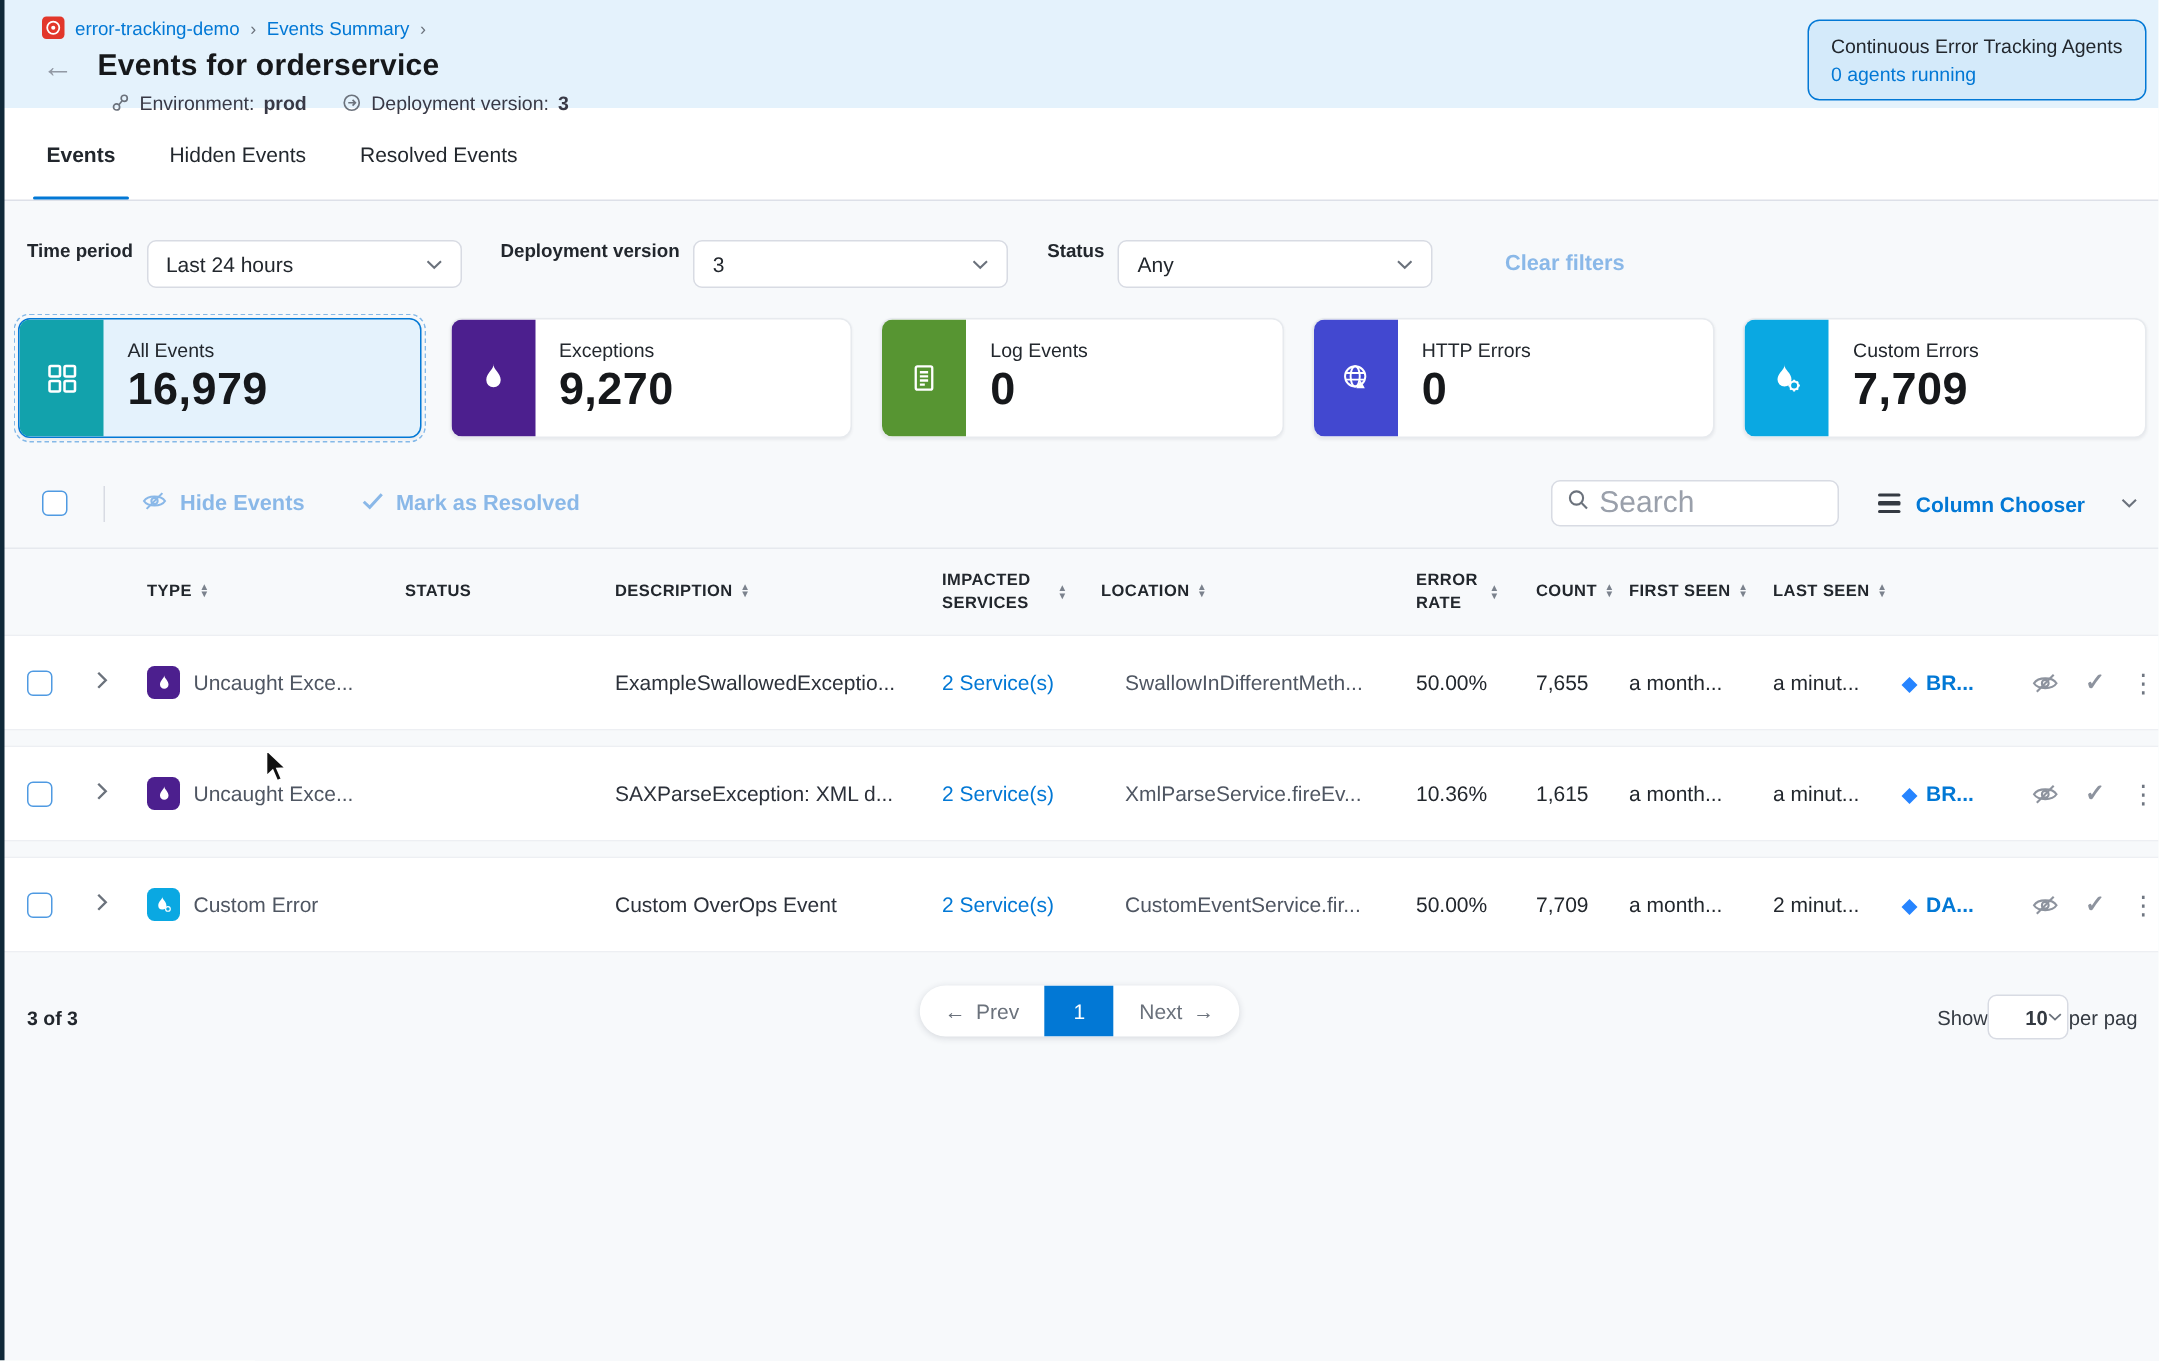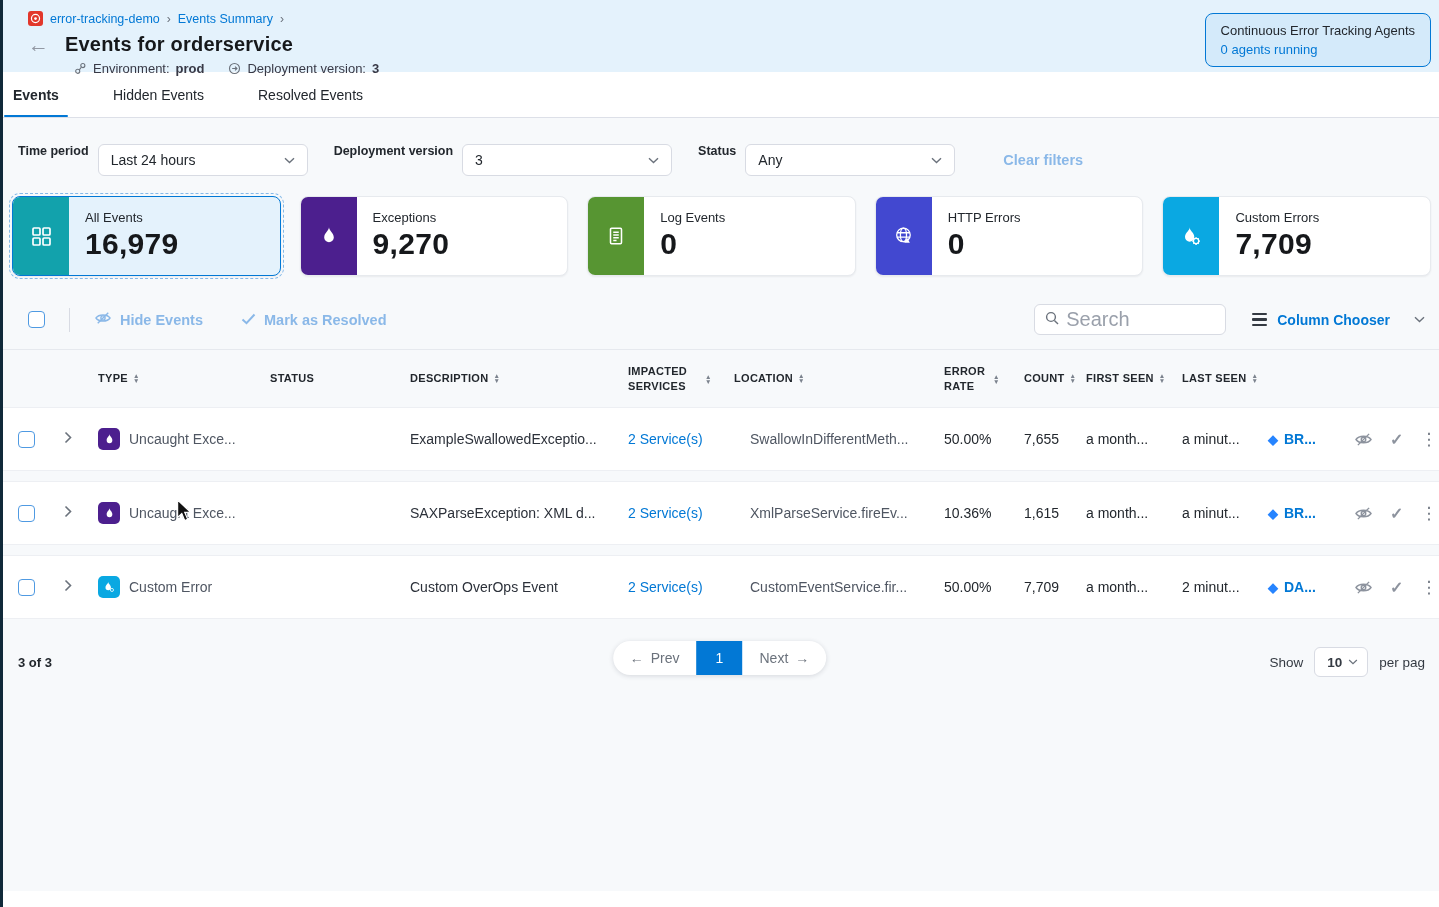--- a/index.html
+++ b/index.html
@@ -19,21 +19,21 @@
   .page-title { font-size:20px; font-weight:bold; color:#16181b; letter-spacing:.2px; }
   .meta-row { display:flex; align-items:center; gap:24px; margin:5px 0 0 46px; font-size:13px; color:#383946; }
   .meta-item { display:flex; align-items:center; gap:6px; }
   .meta-item b { font-weight:bold; }
   .meta-icon { color:#6b727c; display:inline-flex; }
   .agents-box { position:absolute; top:13px; right:8px; background:#d4eafa; border:1px solid #0278d5; border-radius:8px; padding:9px 15px; }
   .agents-title { font-size:13px; color:#22272d; }
   .agents-link { font-size:13px; color:#0278d5; margin-top:4px; cursor:pointer; }
 
   
-  .tabbar { background:#fff; height:46px; display:flex; align-items:stretch; border-bottom:1px solid #dde0e8; gap:28px; }
+  .tabbar { background:#fff; height:62px; display:flex; align-items:stretch; padding-left:18px; border-bottom:1px solid #dde0e8; gap:10px; }
   .tab { display:flex; align-items:center; padding:0 13px; font-size:14px; color:#22272d; position:relative; cursor:pointer; }
   .tab.active { font-weight:bold; }
   .tab.active::after { content:""; position:absolute; left:4px; right:4px; bottom:0; height:2.5px; background:#0278d5; border-radius:2px; }
 
   
   .content { background:#f7f9fb; height:773px; position:relative; }
 
   .filters { display:flex; align-items:flex-end; gap:26px; padding:26px 18px 0 18px; }
   .filter { display:flex; flex-direction:row; gap:9px; }
   .filter-label { font-size:12.5px; font-weight:bold; color:#22272d; }
@@ -84,22 +84,22 @@
   .act { color:#8d939e; cursor:pointer; display:inline-flex; align-items:center; }
   .check-glyph { font-size:16px; font-weight:bold; }
   .kebab { font-size:17px; color:#6f7681; letter-spacing:0; }
 
   
   .pagination { display:flex; align-items:center; padding:16px 14px 0 18px; position:relative; height:50px; }
   .page-summary { font-size:13px; font-weight:bold; color:#22272d; }
   .pager { position:absolute; left:50%; transform:translateX(-50%); top:12px; display:flex; align-items:center; background:#fff; border-radius:18px; box-shadow:0 1px 5px rgba(40,41,61,.16); overflow:hidden; height:34px; }
   .pager-btn { padding:0 17px; color:#6b727c; font-size:14px; display:flex; align-items:center; gap:7px; cursor:pointer; height:100%; }
   .pager-page { width:46px; height:100%; background:#0278d5; color:#fff; display:flex; align-items:center; justify-content:center; font-size:14px; cursor:pointer; }
-  .pager-right { margin-left:auto; display:flex; align-items:center; gap:11px; font-size:13.5px; color:#343a42; }
-  .page-size-select { width:54px; height:30px; background:#fff; border:1px solid #d8dbe3; border-radius:6px; display:flex; align-items:center; justify-content:space-between; padding:0 9px 0 12px; font-weight:bold; font-size:13.5px; cursor:pointer; }
+  .pager-right { margin-left:auto; display:flex; align-items:center; gap:0; font-size:13.5px; color:#343a42; }
+  .page-size-select { width:54px; height:30px; background:#fff; border:1px solid #d8dbe3; border-radius:6px; display:flex; align-items:center; justify-content:space-between; padding:0 9px 0 24px; font-weight:bold; font-size:13.5px; cursor:pointer; }
   .per-page { white-space:nowrap; }
 
   .cursor { position:absolute; left:176px; top:500px; z-index:60; pointer-events:none; }
 </style>
 </head>
 <body>
 
 <div class="left-strip"></div>
 
 <div class="page-header">

